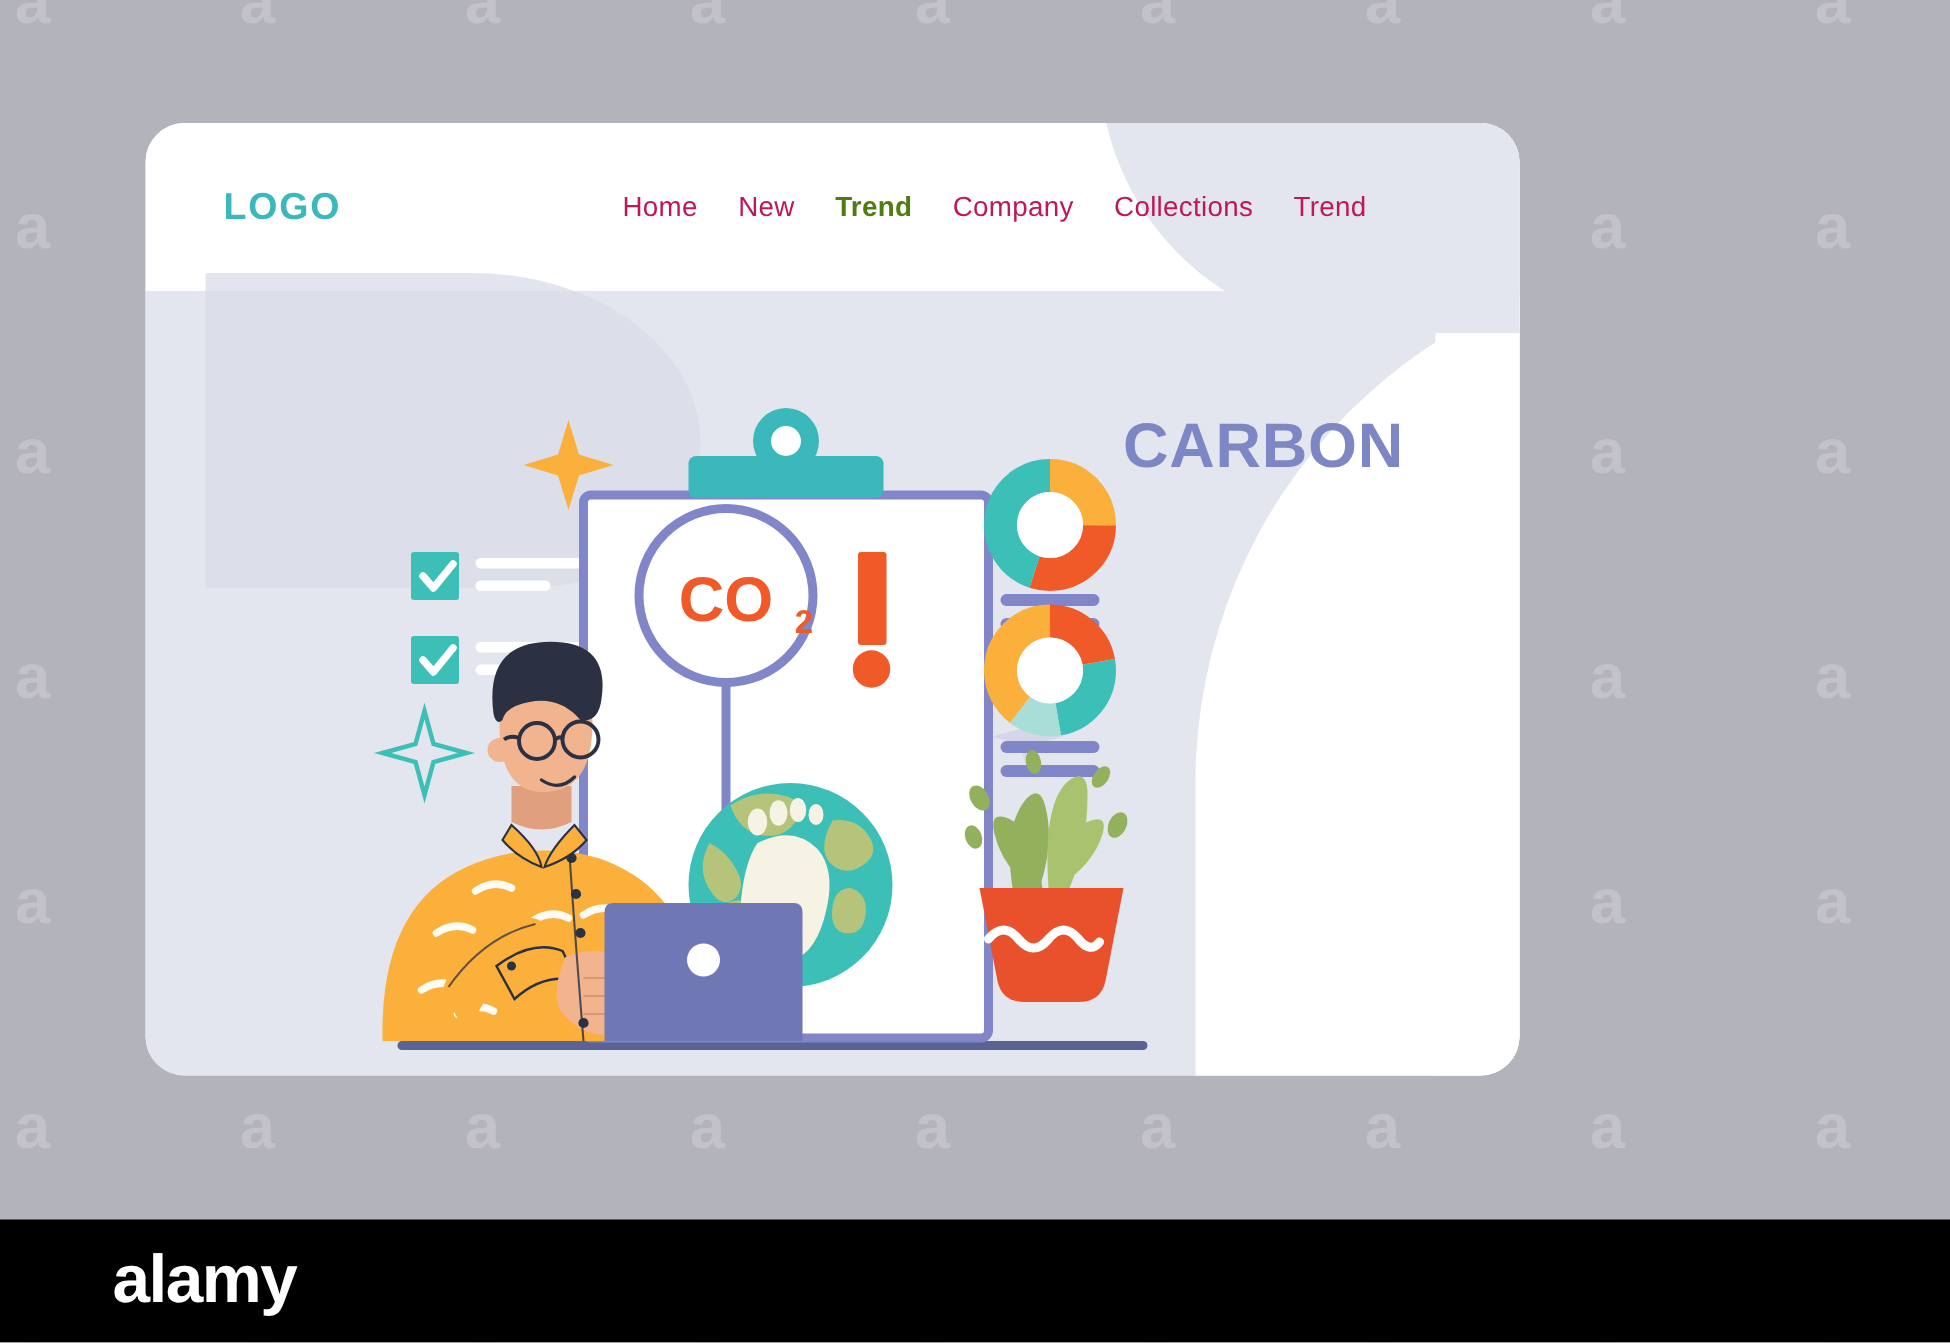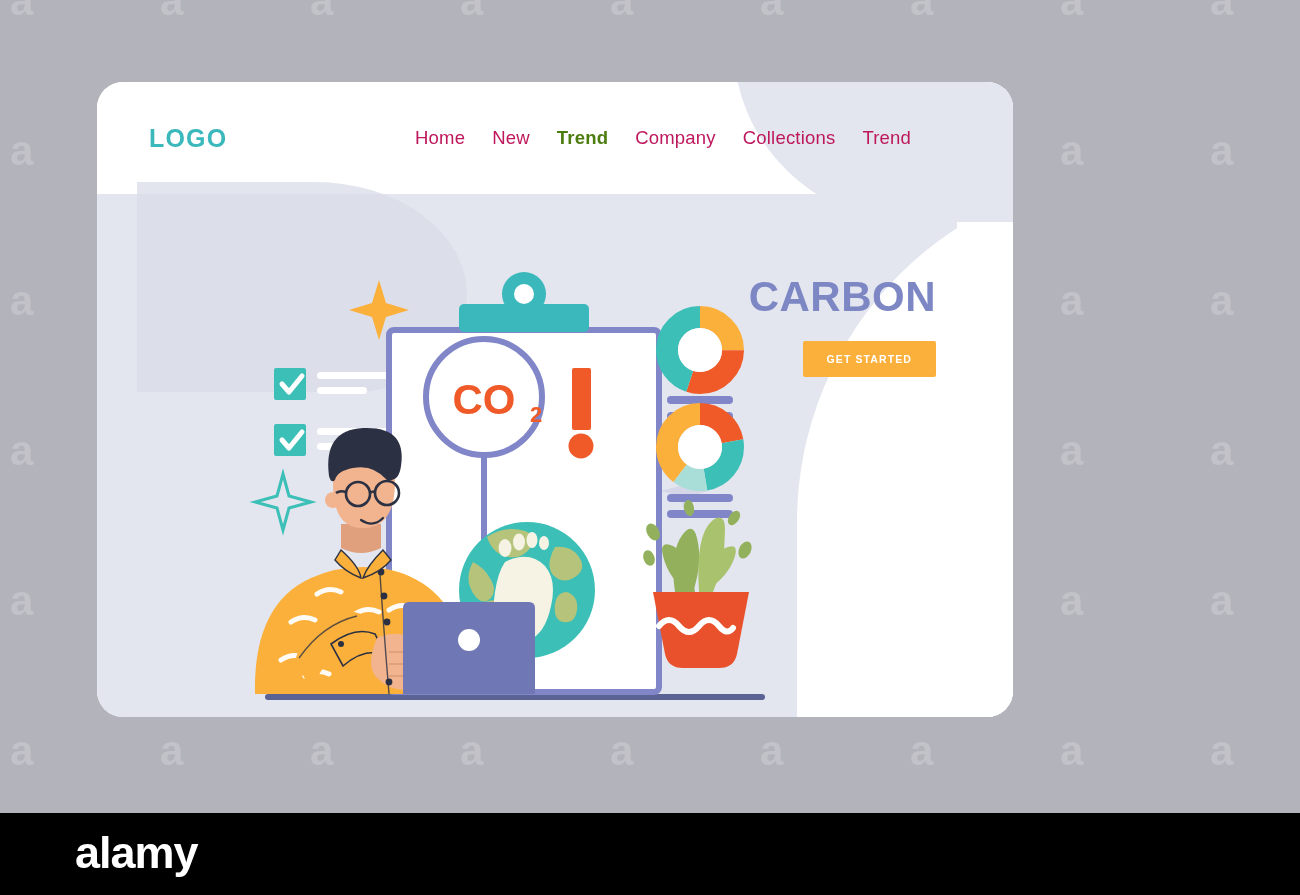--- a/index.html
+++ b/index.html
@@ -323,23 +323,20 @@
             <path d="M12 20.5 3.9 12.6a4.85 4.85 0 0 1 0-6.9 4.85 4.85 0 0 1 6.9 0L12 6.9l1.2-1.2a4.85 4.85 0 0 1 6.9 0 4.85 4.85 0 0 1 0 6.9z"></path>
           </svg>
         </span>
       </div>
     </div>
 
     <div id="hero-text">
       <div id="hero-title">
         <div>CARBON</div>
       </div>
-      <div>
-        <button id="cta">GET STARTED</button>
-      </div>
     </div>
 
     <svg id="illus" viewBox="0 0 540 460">
 
       <rect x="28" y="432" width="500" height="6" rx="3" fill="#5b6395"></rect>
 
       <path d="M142 18 L149 41 L172 48 L149 55 L142 78 L135 55 L112 48 L135 41 Z" fill="#fbb03b"></path>
       <path d="M46 212 L52 234 L74 240 L52 246 L46 268 L40 246 L18 240 L40 234 Z" fill="none" stroke="#3bbfb6" stroke-width="3"></path>
       <path d="M448 205 L453 224 L472 229 L453 234 L448 253 L443 234 L424 229 L443 224 Z" fill="#d5d7e8"></path>
 

